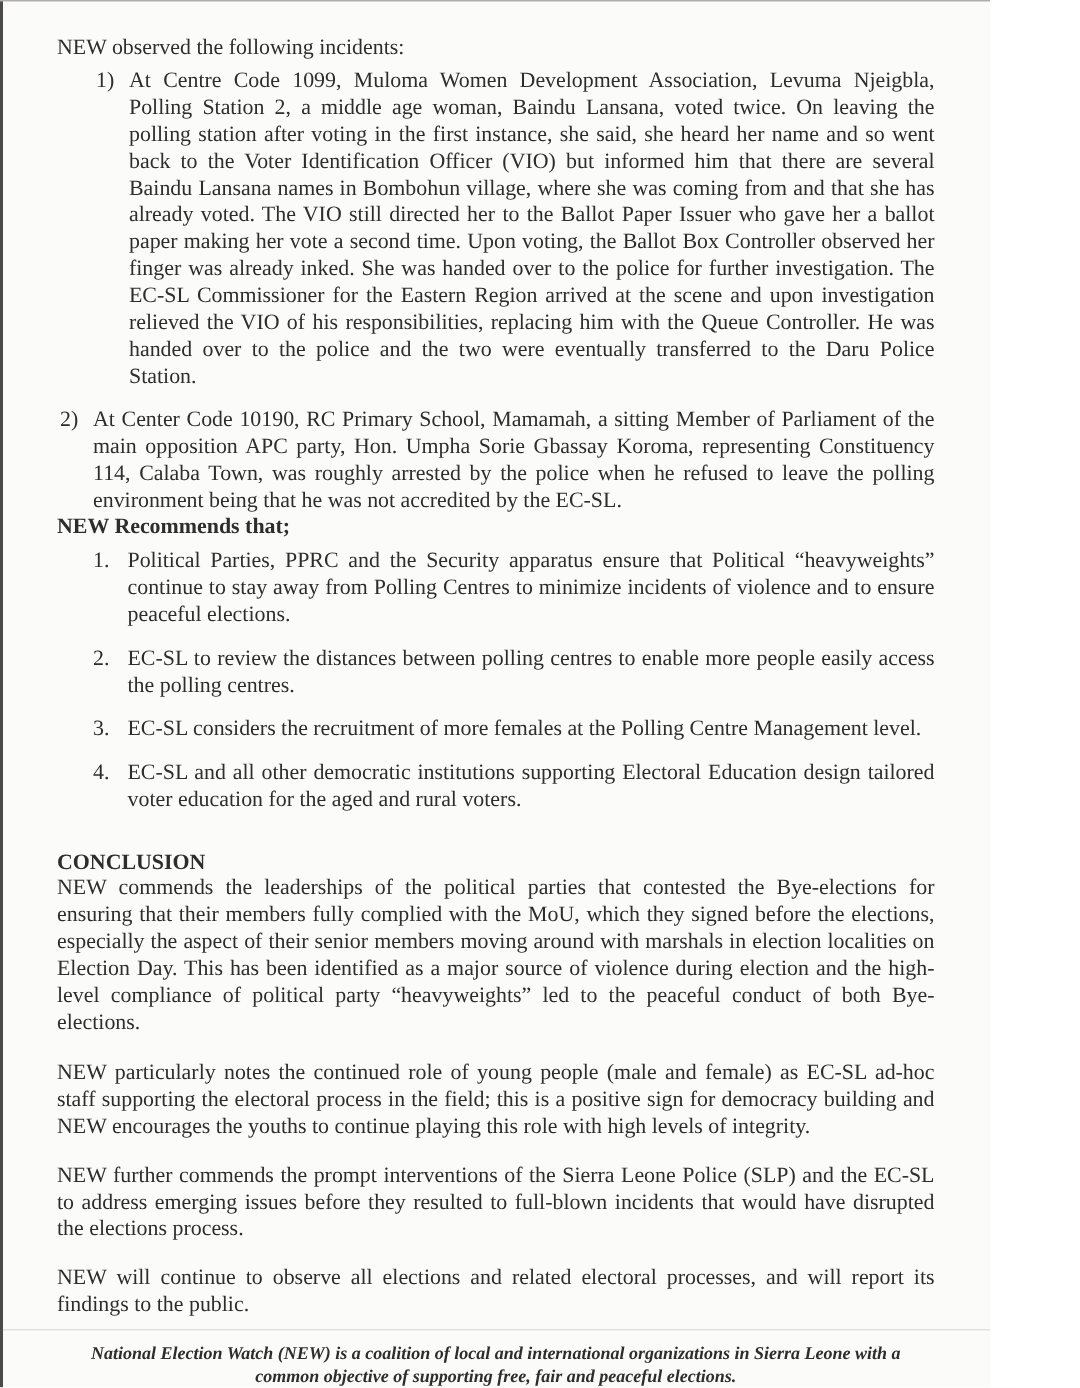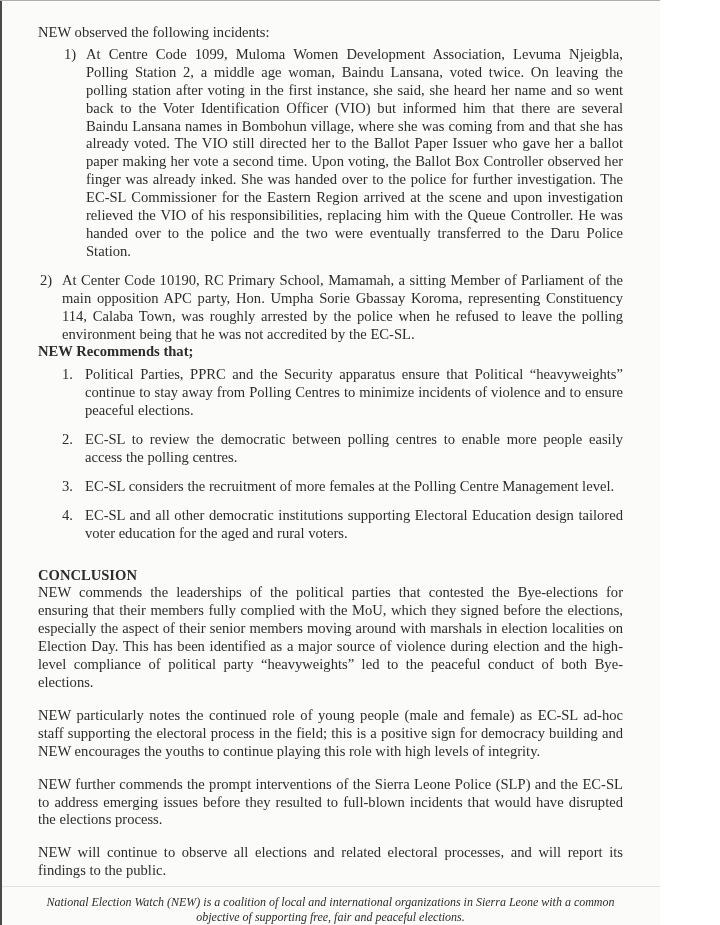--- a/index.html
+++ b/index.html
@@ -48,21 +48,21 @@
   .rec-heading { margin-top: 7px; font-size: 14.6px; font-weight: bold; }
   .rec-sub { font-weight: bold; }
   .rec-item { margin-left: 24px; margin-top: 11px; }
   .rec-item.first { margin-top: 5px; }
   .conclusion-heading { margin-top: 24px; font-size: 14.6px; font-weight: bold; }
   .c-p { margin-top: 15px; }
   .c-p.first { margin-top: 0; }
   .footer { margin-top: 15px; text-align: center; }
   .footnote {
     font-size: 12px; line-height: 15px;
-    font-weight: normal; font-style: italic;
+    font-weight: bold; font-style: italic;
     text-align: center;
   }
   .endline {
     margin-top: 2px;
     font-size: 13px; font-weight: bold;
   }
   .endline .end-mid { margin: 0 16px; }
 </style>
 </head>
 <body>
@@ -89,21 +89,21 @@
 
     <p class="rec-sub">NEW Recommends that;</p>
 
     <div class="olist recs">
       <div class="li rec-item first">
         <span class="rec-num">1.</span>
         <span class="litext">Political Parties, PPRC and the Security apparatus ensure that Political “heavyweights” continue to stay away from Polling Centres to minimize incidents of violence and to ensure peaceful elections.</span>
       </div>
       <div class="li rec-item">
         <span class="rec-num">2.</span>
-        <span class="litext">EC-SL to review the democratic between polling centres to enable more people easily access the polling centres.</span>
+        <span class="litext">EC-SL to review the distances between polling centres to enable more people easily access the polling centres.</span>
       </div>
       <div class="li rec-item">
         <span class="rec-num">3.</span>
         <span class="litext">EC-SL considers the recruitment of more females at the Polling Centre Management level.</span>
       </div>
       <div class="li rec-item">
         <span class="rec-num">4.</span>
         <span class="litext">EC-SL and all other democratic institutions supporting Electoral Education design tailored voter education for the aged and rural voters.</span>
       </div>
     </div>

